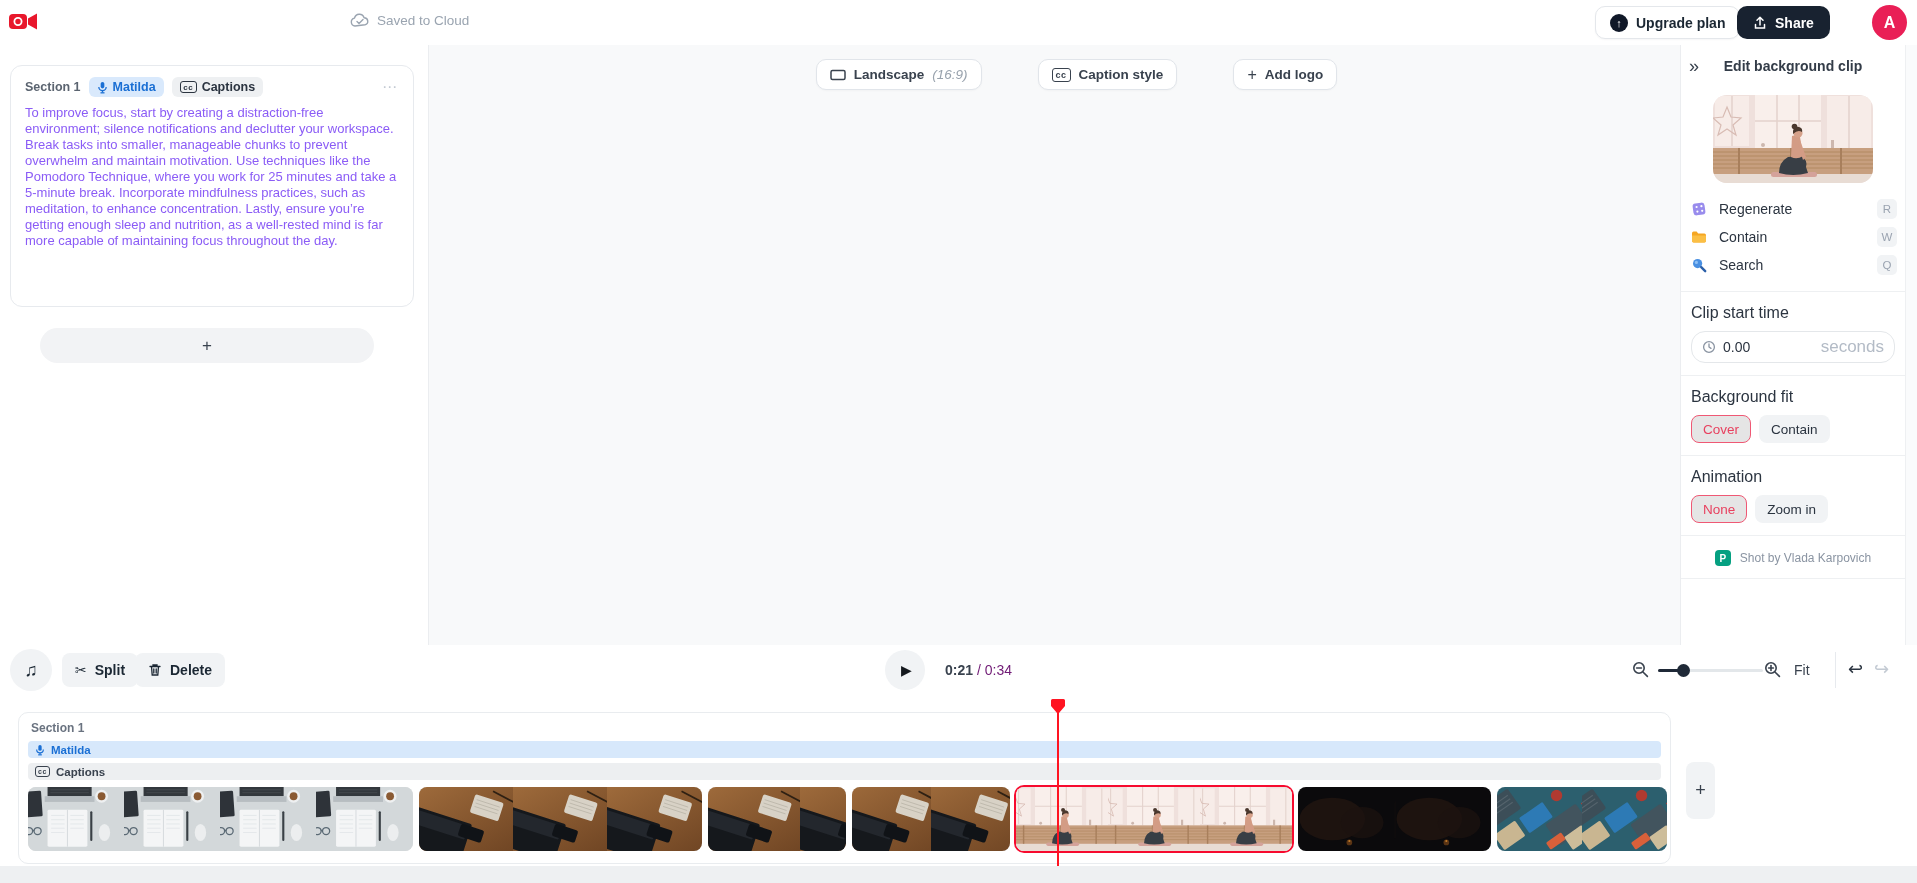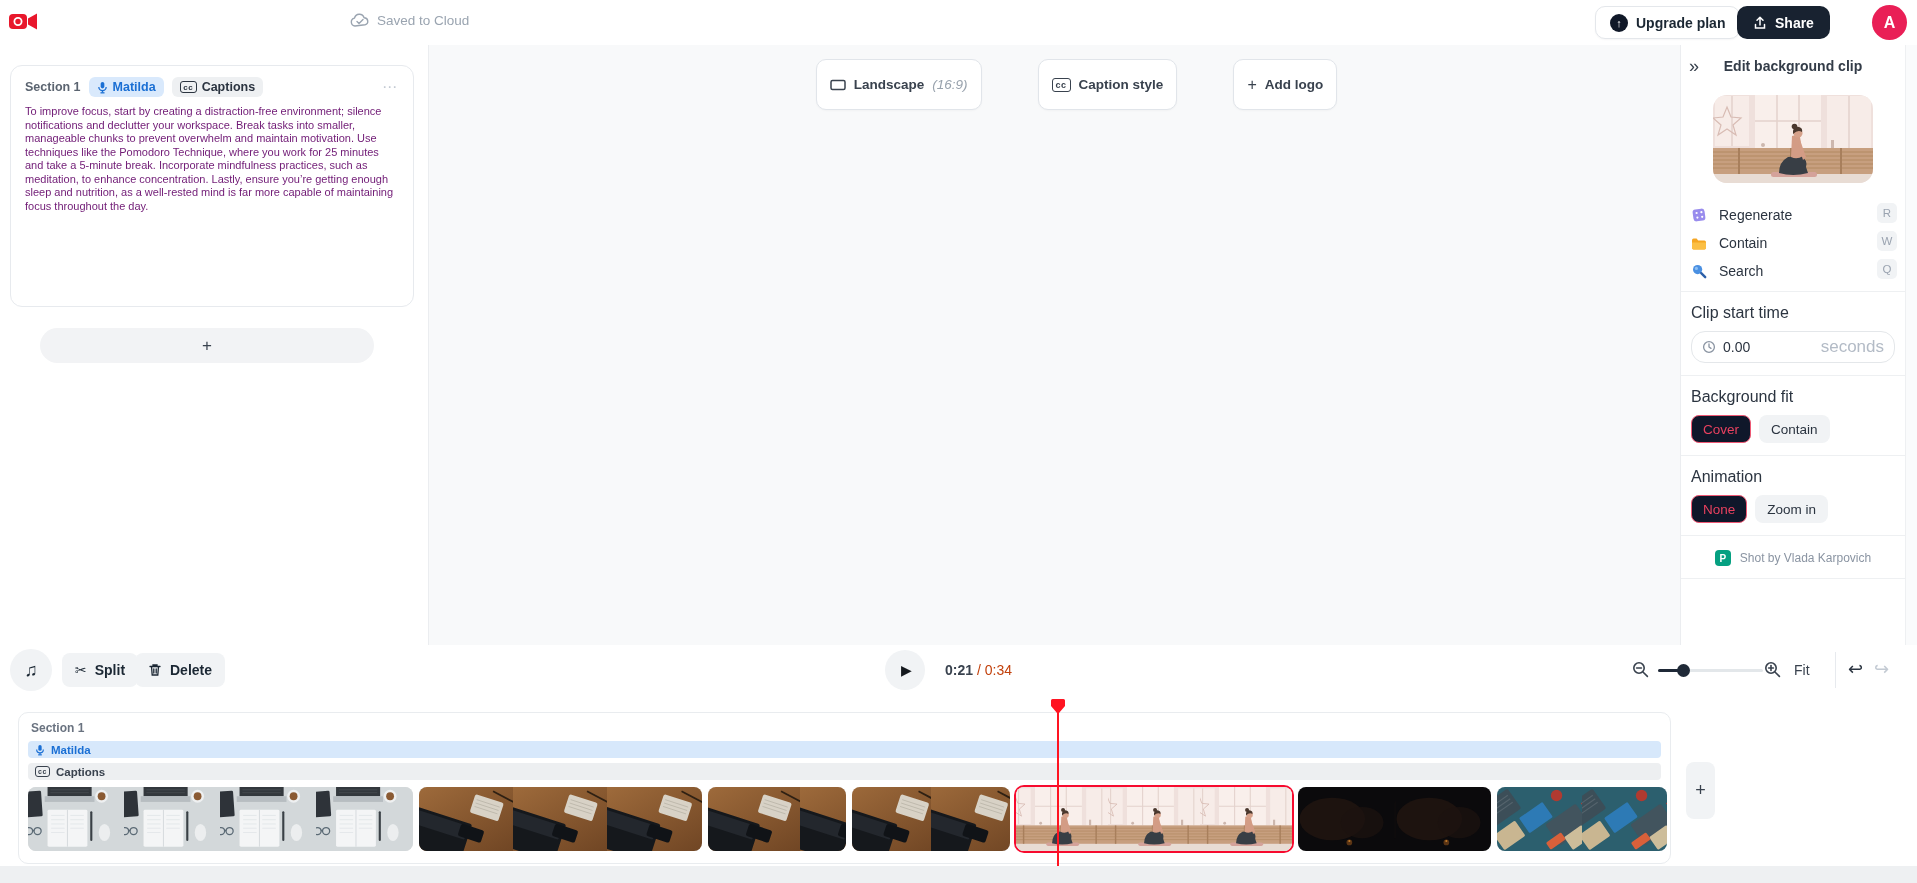--- a/index.html
+++ b/index.html
@@ -31,71 +31,71 @@
   
   .section-card{position:absolute;left:10px;top:20px;width:404px;height:242px;border:1px solid #e7eaee;border-radius:12px;background:#fff;box-sizing:border-box;padding:10px 14px;}
   .card-head{display:flex;align-items:center;gap:8px;height:22px;}
   .sec-label{font-size:12.5px;font-weight:700;color:#5b6470;}
   .badge{display:inline-flex;align-items:center;gap:5px;height:20px;padding:0 8px;border-radius:6px;font-size:12.5px;font-weight:600;}
   .badge-voice{background:#d9e9fc;color:#1a6fd4;}
   .badge-cap{background:#eef0f2;color:#2b3440;}
   .cc-chip{display:inline-flex;align-items:center;justify-content:center;border:1.3px solid currentColor;border-radius:3px;
            font-size:8px;font-weight:700;width:15px;height:10px;letter-spacing:.5px;}
   .ellipsis{margin-left:auto;color:#c3cad3;font-size:15px;letter-spacing:2px;}
-  .script-text{margin:7px 0 0 0;font-size:11px;line-height:1.23;color:#701a75;}
+  .script-text{margin:7px 0 0 0;font-size:13px;line-height:1.23;color:#8b5cf6;}
   .add-section{position:absolute;left:40px;top:283px;width:334px;height:35px;background:#f2f3f5;border-radius:18px;
                font-size:17px;color:#39424e;display:flex;align-items:center;justify-content:center;}
 
   
   .canvas-btns{position:absolute;left:0;top:14px;width:100%;display:flex;justify-content:center;gap:12px;}
-  .cv-btn{height:51px;padding:0 13px;background:#fff;border:1px solid #e1e5ea;border-radius:10px;display:flex;align-items:center;gap:8px;
+  .cv-btn{height:31px;padding:0 13px;background:#fff;border:1px solid #e1e5ea;border-radius:10px;display:flex;align-items:center;gap:8px;
           font-size:13.5px;font-weight:600;color:#39424e;box-shadow:0 1px 2px rgba(16,24,40,.03);margin-left:44px;}
   .ratio{color:#98a2ad;font-weight:400;font-style:italic;}
   .video-wrap{position:absolute;left:152px;top:60px;width:932px;height:515px;border-radius:8px;overflow:hidden;box-shadow:0 1px 4px rgba(16,24,40,.08);}
   .video-wrap svg{width:100%;height:100%;}
   .caption-pill{position:absolute;left:50%;bottom:44px;transform:translateX(-50%);background:rgba(20,20,20,.78);color:#fff;
                 font-size:20px;padding:5px 15px;border-radius:6px;white-space:nowrap;}
 
   
   .rp-head{position:relative;height:34px;margin-top:10px;}
   .collapse{position:absolute;left:8px;top:2px;font-size:18px;color:#39424e;line-height:1;}
   .rp-title{text-align:center;font-size:14px;font-weight:600;color:#333c48;padding-top:3px;}
   .rp-thumb{margin:6px auto 0;width:160px;height:88px;border-radius:14px;overflow:hidden;}
   .rp-thumb svg{width:100%;height:100%;}
   .rp-menu{margin:12px 8px 0;}
-  .rp-row{display:flex;align-items:flex-end;gap:12px;height:28px;padding:0 0 0 2px;}
+  .rp-row{display:flex;align-items:center;gap:12px;height:28px;padding:0 0 0 2px;}
   .rp-row .lbl{font-size:14px;color:#2b3440;}
   .kbd{margin-left:auto;width:20px;height:20px;border-radius:5px;background:#f1f3f5;color:#9aa3b0;font-size:11.5px;
        display:flex;align-items:center;justify-content:center;}
   .rp-div{border-top:1px solid #eef0f2;margin:12px 0;}
   .rp-sec{padding:0 10px;}
   .rp-label{font-size:16px;color:#2b3440;margin:0 0 9px 0;}
   .clip-input{display:flex;align-items:center;gap:7px;height:30px;border:1px solid #e4e7ea;border-radius:14px;padding:0 10px;background:#fff;}
   .clip-input .val{font-size:14px;color:#2b3440;}
   .clip-input .unit{margin-left:auto;font-size:17px;color:#b3bbc6;}
   .seg-row{display:flex;gap:8px;}
   .seg{height:28px;padding:0 11px;border-radius:8px;font-size:13.5px;display:flex;align-items:center;background:#f1f3f5;color:#2b3440;border:1px solid transparent;box-sizing:border-box;}
-  .seg.sel{background:#0f172a;color:#e8415f;border:1px solid #ef5874;}
+  .seg.sel{background:#e5e5e5;color:#e8415f;border:1px solid #ef5874;}
   .credit{display:flex;align-items:center;justify-content:center;gap:9px;padding:2px 0 0;}
   .pexels{width:16px;height:16px;border-radius:4px;background:#05a081;color:#fff;font-size:10px;font-weight:700;display:flex;align-items:center;justify-content:center;}
   .credit .txt{font-size:12px;color:#8a94a2;}
   .rp-div2{border-top:1px solid #eef0f2;margin:12px 0 0;}
 
   
   .music-btn{position:absolute;left:10px;top:649px;width:42px;height:42px;border-radius:50%;background:#f1f3f5;
              display:flex;align-items:center;justify-content:center;font-size:18px;color:#1b2733;}
   .tool-btn{position:absolute;top:653px;height:34px;padding:0 13px;border-radius:8px;background:#f1f3f5;display:flex;align-items:center;gap:8px;
             font-size:14px;font-weight:600;color:#1b2733;}
   .split-btn{left:62px;}
   .delete-btn{left:135px;}
   .scissors{font-size:14px;}
   .play-btn{position:absolute;left:885px;top:650px;width:40px;height:40px;border-radius:50%;background:#f1f3f5;
             display:flex;align-items:center;justify-content:center;font-size:14px;color:#14181d;padding-left:3px;box-sizing:border-box;}
   .time{position:absolute;left:945px;top:662px;font-size:14px;color:#39424e;font-weight:600;}
-  .time .dim{color:#c2410c;font-weight:400;}
+  .time .dim{color:#701a75;font-weight:400;}
   .zoom-out-btn{position:absolute;left:1632px;top:661px;}
   .zoom-in-btn{position:absolute;left:1764px;top:661px;}
   .slider{position:absolute;left:1658px;top:662px;width:98px;height:16px;}
   .slider .track{position:absolute;left:0;top:7px;width:98px;height:3px;border-radius:2px;background:#e3e7ea;}
   .slider .fill{position:absolute;left:0;top:7px;width:25px;height:3px;border-radius:2px;background:#1f2937;}
   .slider .thumb{position:absolute;left:19px;top:2px;width:13px;height:13px;border-radius:50%;background:#1f2937;}
   .fit{position:absolute;left:1794px;top:662px;font-size:14px;color:#39424e;}
   .t-div{position:absolute;left:1835px;top:652px;width:1px;height:36px;background:#e7eaee;}
   .undo{position:absolute;left:1848px;top:658px;font-size:18px;color:#2b3440;}
   .redo{position:absolute;left:1874px;top:658px;font-size:18px;color:#c3cad3;}

